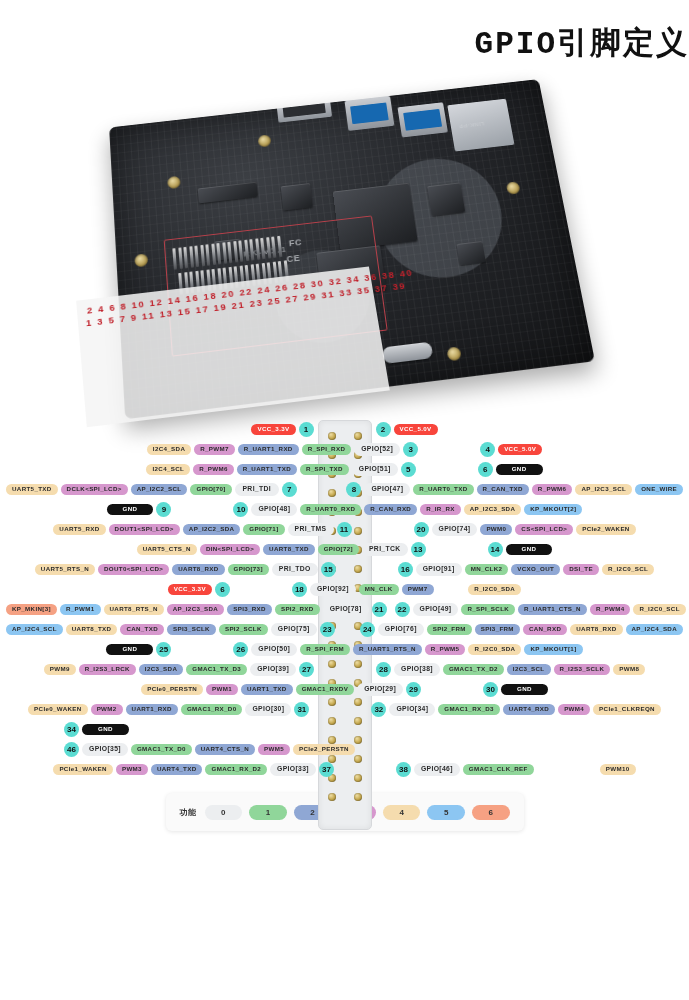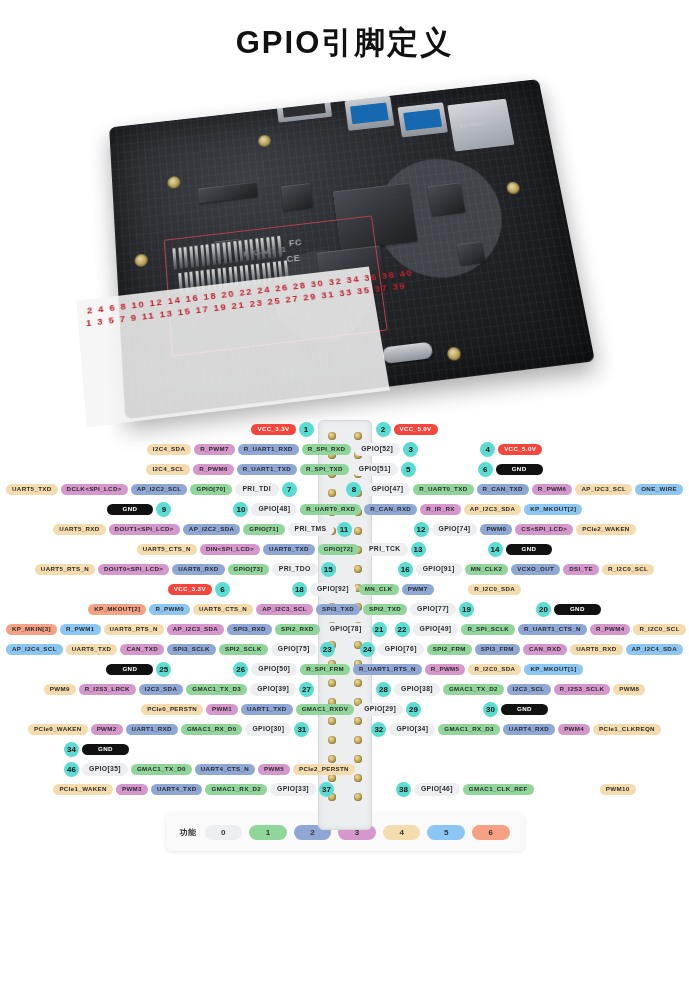--- a/index.html
+++ b/index.html
@@ -7,22 +7,22 @@
     width: 689px;
     height: 1000px;
     background: #ffffff;
     font-family: "Liberation Sans", sans-serif;
     overflow: hidden;
   }
   .page { position: relative; width: 689px; height: 1000px; background: #fff; }
 
   
   .title {
-    text-align: center;
-    font-family: Liberation Sans, sans-serif;
+    text-align: right;
+    font-family: Liberation Mono, monospace;
     font-size: 31px;
     font-weight: 700;
     letter-spacing: 2px;
     color: #111;
     padding-top: 22px;
     height: 72px;
   }
 
   
   .board-wrap {
@@ -458,21 +458,21 @@
           <div class="side-left">
             <span class="tag f4">UART5_RXD</span>
             <span class="tag f3">DOUT1&lt;SPI_LCD&gt;</span>
             <span class="tag f2">AP_I2C2_SDA</span>
             <span class="tag f1">GPIO[71]</span>
             <span class="tag name">PRI_TMS</span>
             <div class="pinnum">11</div>
           </div>
           <div class="mid-gap"></div>
           <div class="side-right">
-            <div class="pinnum">12</div>
+            <div class="pinnum">20</div>
             <span class="tag name">GPIO[74]</span>
             <span class="tag f2">PWM0</span>
             <span class="tag f3">CS&lt;SPI_LCD&gt;</span>
             <span class="tag f4">PCIe2_WAKEN</span>
           </div>
         </div>
         <div class="prow">
           <div class="side-left">
             <span class="tag f4">UART5_CTS_N</span>
             <span class="tag f3">DIN&lt;SPI_LCD&gt;</span>
@@ -512,37 +512,20 @@
             <div class="pinnum">6</div>
           </div>
           <div class="mid-gap"></div>
           <div class="side-right">
             <div class="pinnum">18</div>
             <span class="tag name">GPIO[92]</span>
             <span class="tag f1">MN_CLK</span>
             <span class="tag f2">PWM7</span>
             <span class="tag" style="visibility: hidden;">&nbsp;&nbsp;&nbsp;&nbsp;&nbsp;&nbsp;&nbsp;&nbsp;</span>
             <span class="tag f4">R_I2C0_SDA</span>
-          </div>
-        </div>
-        <div class="prow">
-          <div class="side-left">
-            <span class="tag f6">KP_MKOUT[2]</span>
-            <span class="tag f5">R_PWM0</span>
-            <span class="tag f4">UART8_CTS_N</span>
-            <span class="tag f3">AP_I2C3_SCL</span>
-            <span class="tag f2">SPI3_TXD</span>
-            <span class="tag f1">SPI2_TXD</span>
-            <span class="tag name">GPIO[77]</span>
-            <div class="pinnum">19</div>
-          </div>
-          <div class="mid-gap"></div>
-          <div class="side-right">
-            <div class="pinnum">20</div>
-            <span class="tag gnd">GND</span>
           </div>
         </div>
         <div class="prow">
           <div class="side-left">
             <span class="tag f6">KP_MKIN[3]</span>
             <span class="tag f5">R_PWM1</span>
             <span class="tag f4">UART8_RTS_N</span>
             <span class="tag f3">AP_I2C3_SDA</span>
             <span class="tag f2">SPI3_RXD</span>
             <span class="tag f1">SPI2_RXD</span>

